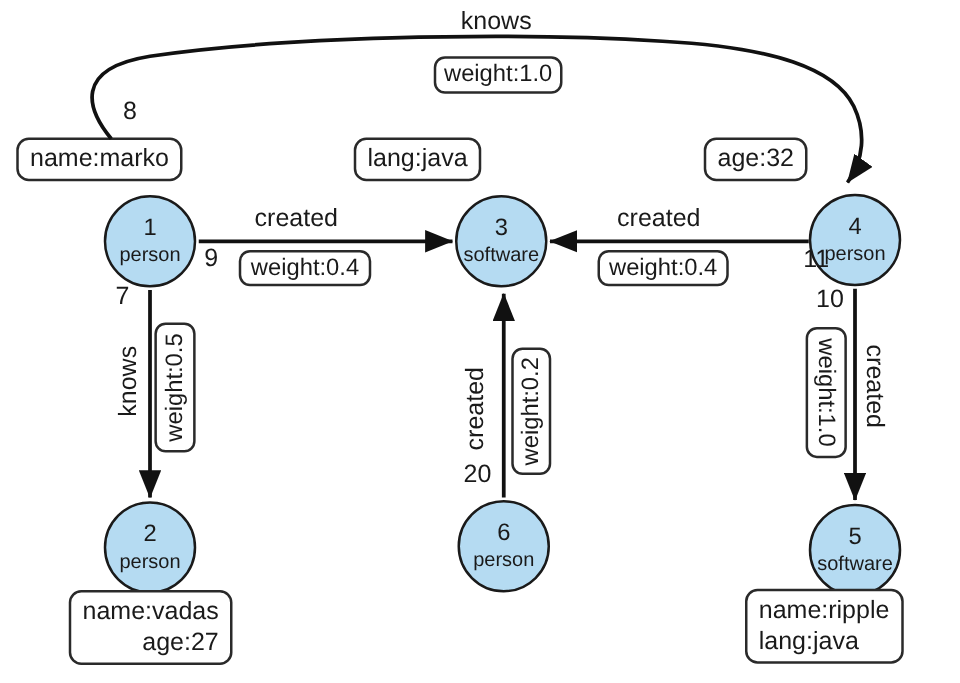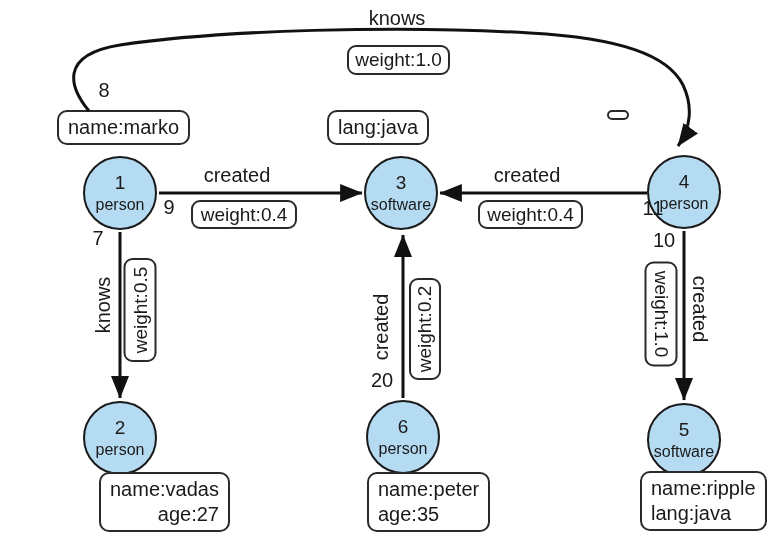--- a/index.html
+++ b/index.html
@@ -23,21 +23,21 @@
     position:absolute;width:74px;height:74px;border-radius:50%;
     background:var(--node-fill);border:2px solid var(--node-border);
     box-sizing:border-box;display:flex;flex-direction:column;
     align-items:center;justify-content:center;line-height:1.1;
   }
   .nid{font-size:19px;}
   .nlabel{font-size:16px;margin-top:2px;}
   .prop{
     position:absolute;background:#fff;border:2px solid var(--box-border);
     border-radius:10px;padding:3px 9px;font-size:20px;line-height:25px;
-    white-space:nowrap;z-index:3;margin-left:44px;
+    white-space:nowrap;z-index:3;
   }
   .wbox{
     position:absolute;background:#fff;border:2px solid var(--box-border);
     border-radius:9px;box-sizing:border-box;display:flex;align-items:center;
     justify-content:center;font-size:19px;white-space:nowrap;z-index:2;
   }
   .wbox.v-ccw{transform:translate(-50%,-50%) rotate(-90deg);}
   .wbox.v-cw{transform:translate(-50%,-50%) rotate(90deg);}
   .elabel{
     position:absolute;font-size:20px;white-space:nowrap;z-index:4;
@@ -69,28 +69,25 @@
     <path class="edge-path" d="M 403 398 L 403 235" marker-end="url(#arrow)"></path>
   </svg>
 
   <div class="prop" style="left:13px;top:110px;">
     <div>name:marko</div>
   </div>
   <div class="prop" style="left:283px;top:110px;">
     <div>lang:java</div>
   </div>
   <div class="prop" style="left:563px;top:110px;">
+    <div>age:32</div>
   </div>
   <div class="prop" style="left:55px;top:472px;text-align:right;">
     <div>name:vadas</div>
     <div>age:27</div>
-  </div>
-  <div class="prop" style="left:323px;top:472px;">
-    <div>name:peter</div>
-    <div>age:35</div>
   </div>
   <div class="prop" style="left:596px;top:471px;">
     <div>name:ripple</div>
     <div>lang:java</div>
   </div>
 
   <div class="wbox" style="left:347px;top:45px;width:103px;height:30px;">
     <span>weight:1.0</span>
   </div>
   <div class="wbox" style="left:191px;top:200px;width:106px;height:29px;">

